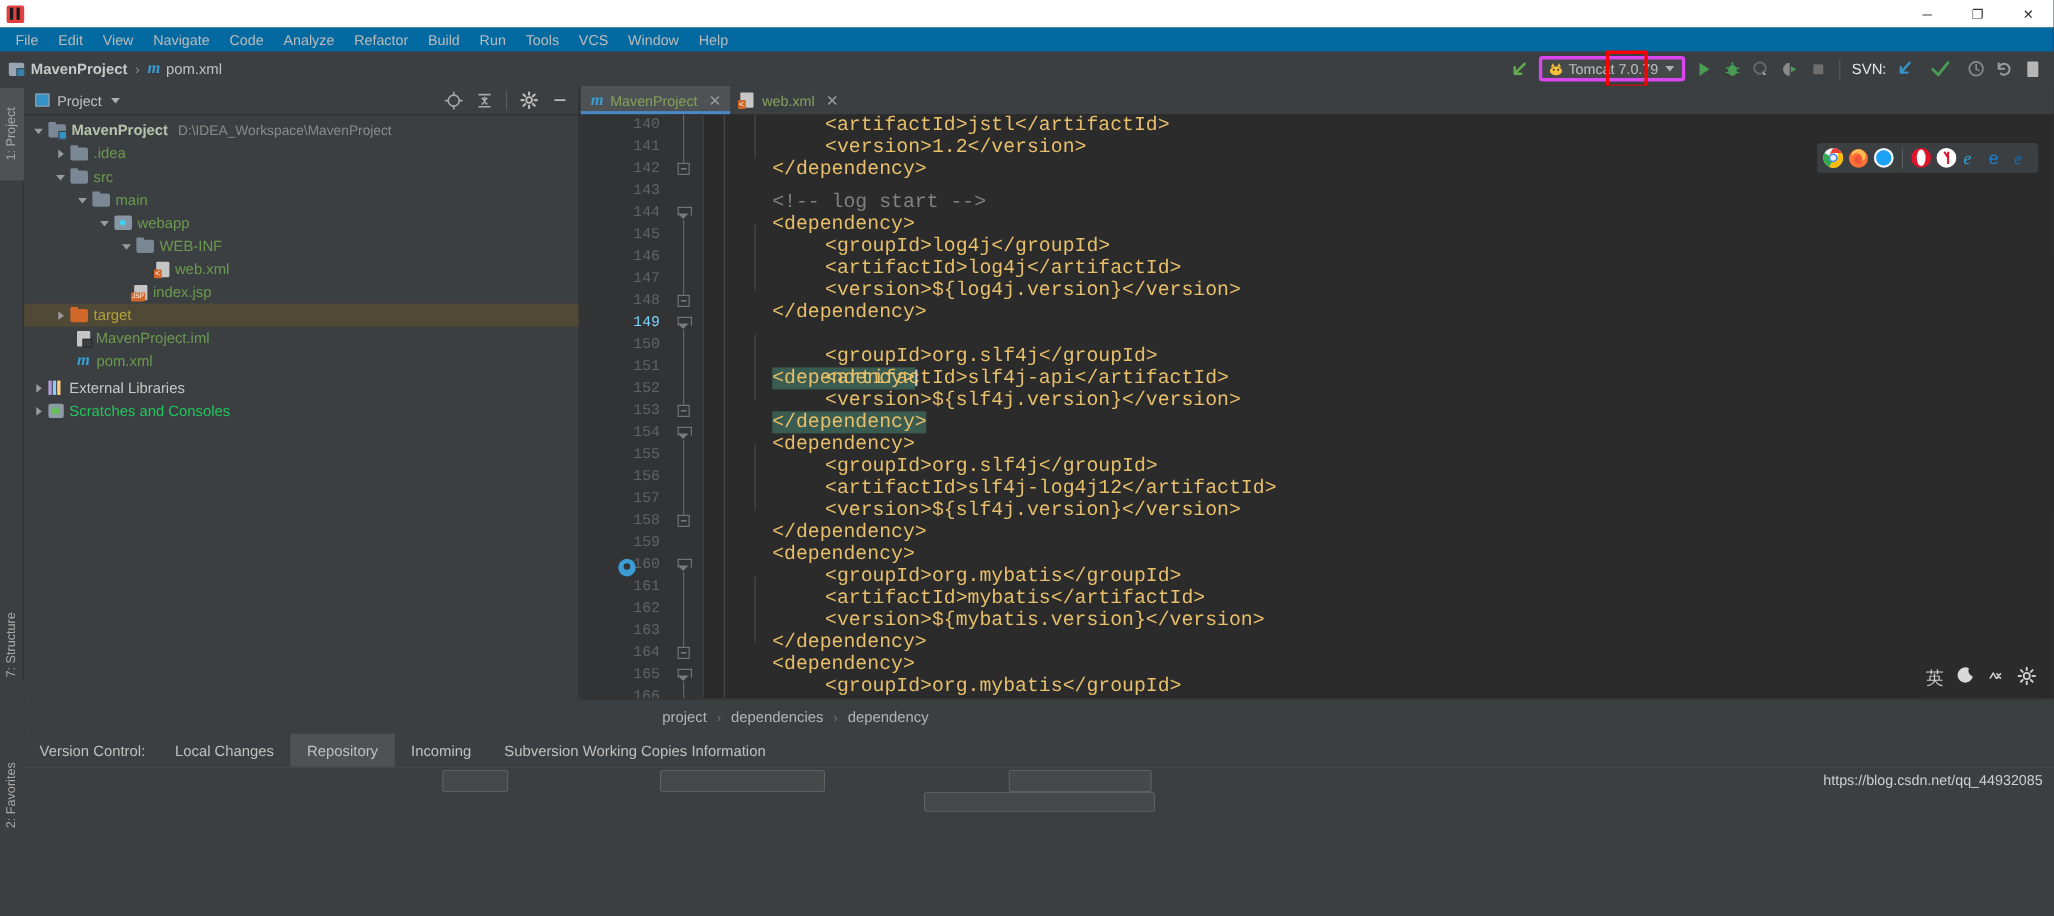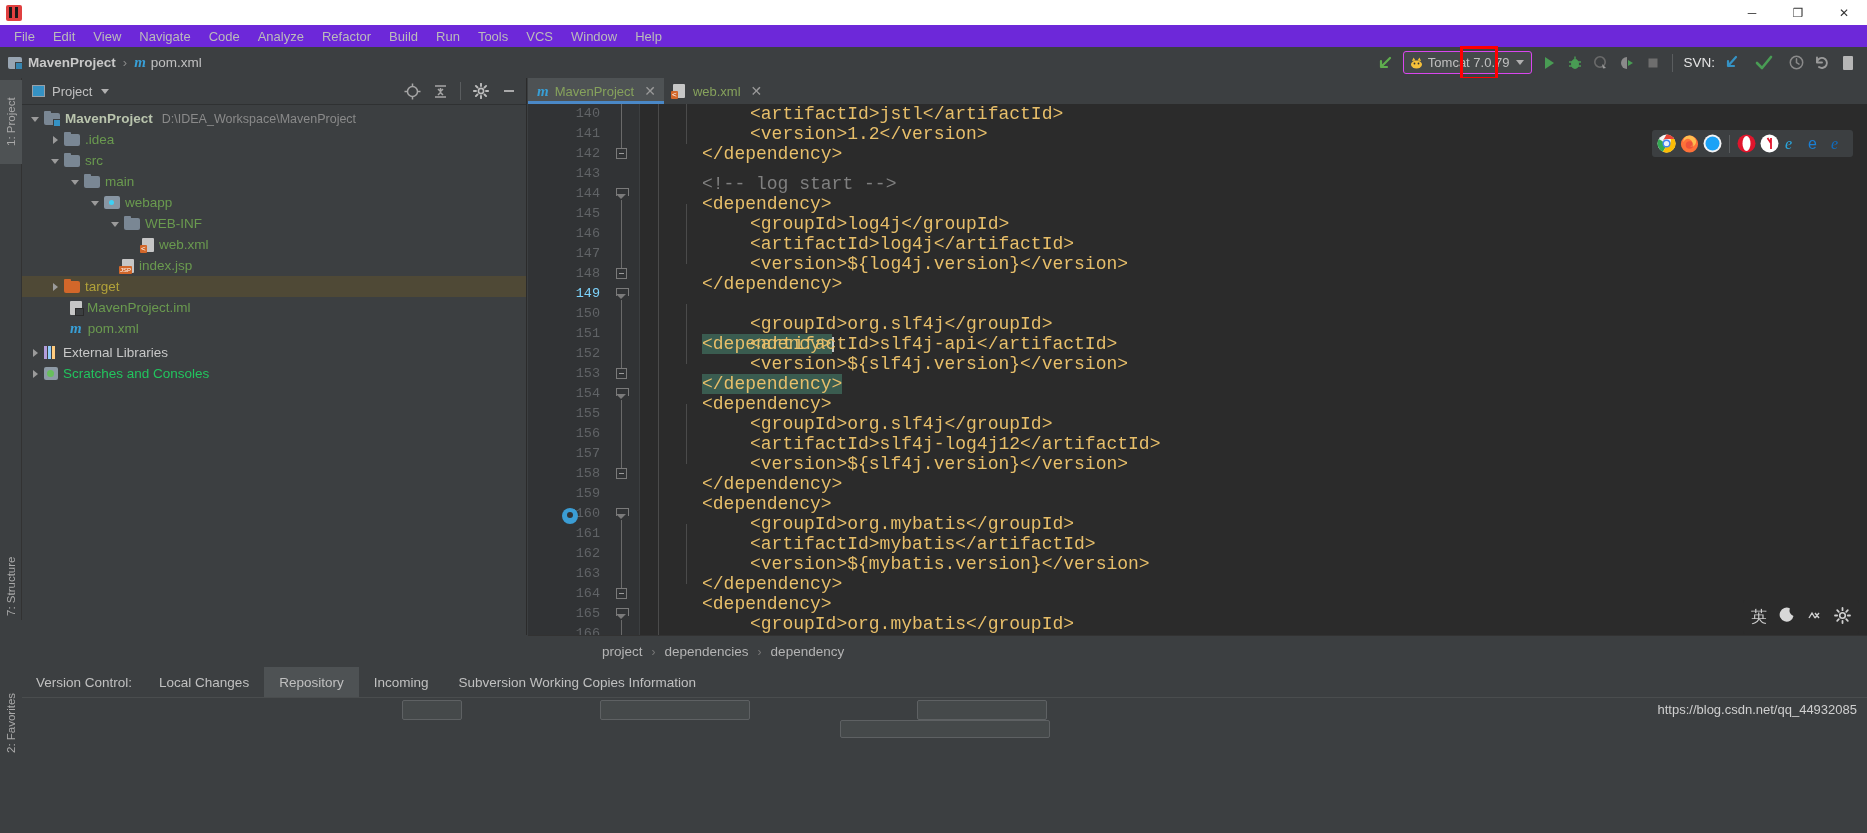--- a/index.html
+++ b/index.html
@@ -33,21 +33,21 @@
   .tb-title { font-size: 14px; color: #111; white-space: nowrap; }
   .tb-controls { margin-left: auto; display: flex; height: 25px; }
   .tb-btn {
     width: 46px; height: 25px; display: flex; align-items: center; justify-content: center;
     color: #333; font-size: 12px;
   }
 
   
   .menubar {
     position: absolute; top: 25px; left: 0; width: 1867px; height: 22px;
-    background: #6d28d9; display: flex; align-items: center; padding-left: 5px;
+    background: #0369a1; display: flex; align-items: center; padding-left: 5px;
   }
   .menu-item {
     font-size: 13px; color: #bbbbbb; padding: 2px 9px; white-space: nowrap; cursor: default;
   }
 
   
   .navbar {
     position: absolute; top: 47px; left: 0; width: 1867px; height: 31px;
     background: #3c3f41; display: flex; align-items: center;
   }
@@ -70,21 +70,21 @@
 
   .toolbar-right {
     margin-left: auto; display: flex; align-items: center; height: 31px; padding-right: 6px;
   }
   .tool-ic {
     width: 26px; height: 26px; display: flex; align-items: center; justify-content: center;
     position: relative; flex: none;
   }
   .tbl-sep { width: 1px; height: 18px; background: #5a5d5f; margin: 0 6px; }
   .run-config {
-    display: flex; align-items: center; height: 23px; border: 1px solid #d946ef;
+    display: flex; align-items: center; height: 23px; border: 3px solid #d946ef;
     border-radius: 3px; background: #45494a; padding: 0 7px 0 5px; margin: 0 4px;
   }
   .run-config .rc-label { font-size: 13px; color: #c0c0c0; margin: 0 7px 0 5px; white-space: nowrap; }
   .cat-icon { width: 14px; height: 14px; position: relative; }
   .tri-down {
     width: 0; height: 0; border-left: 4px solid transparent; border-right: 4px solid transparent;
     border-top: 5px solid #b0b0b0;
   }
   .svn-label { font-size: 13.5px; color: #e5e5e5; margin: 0 4px 0 4px; }
   .redbox {

